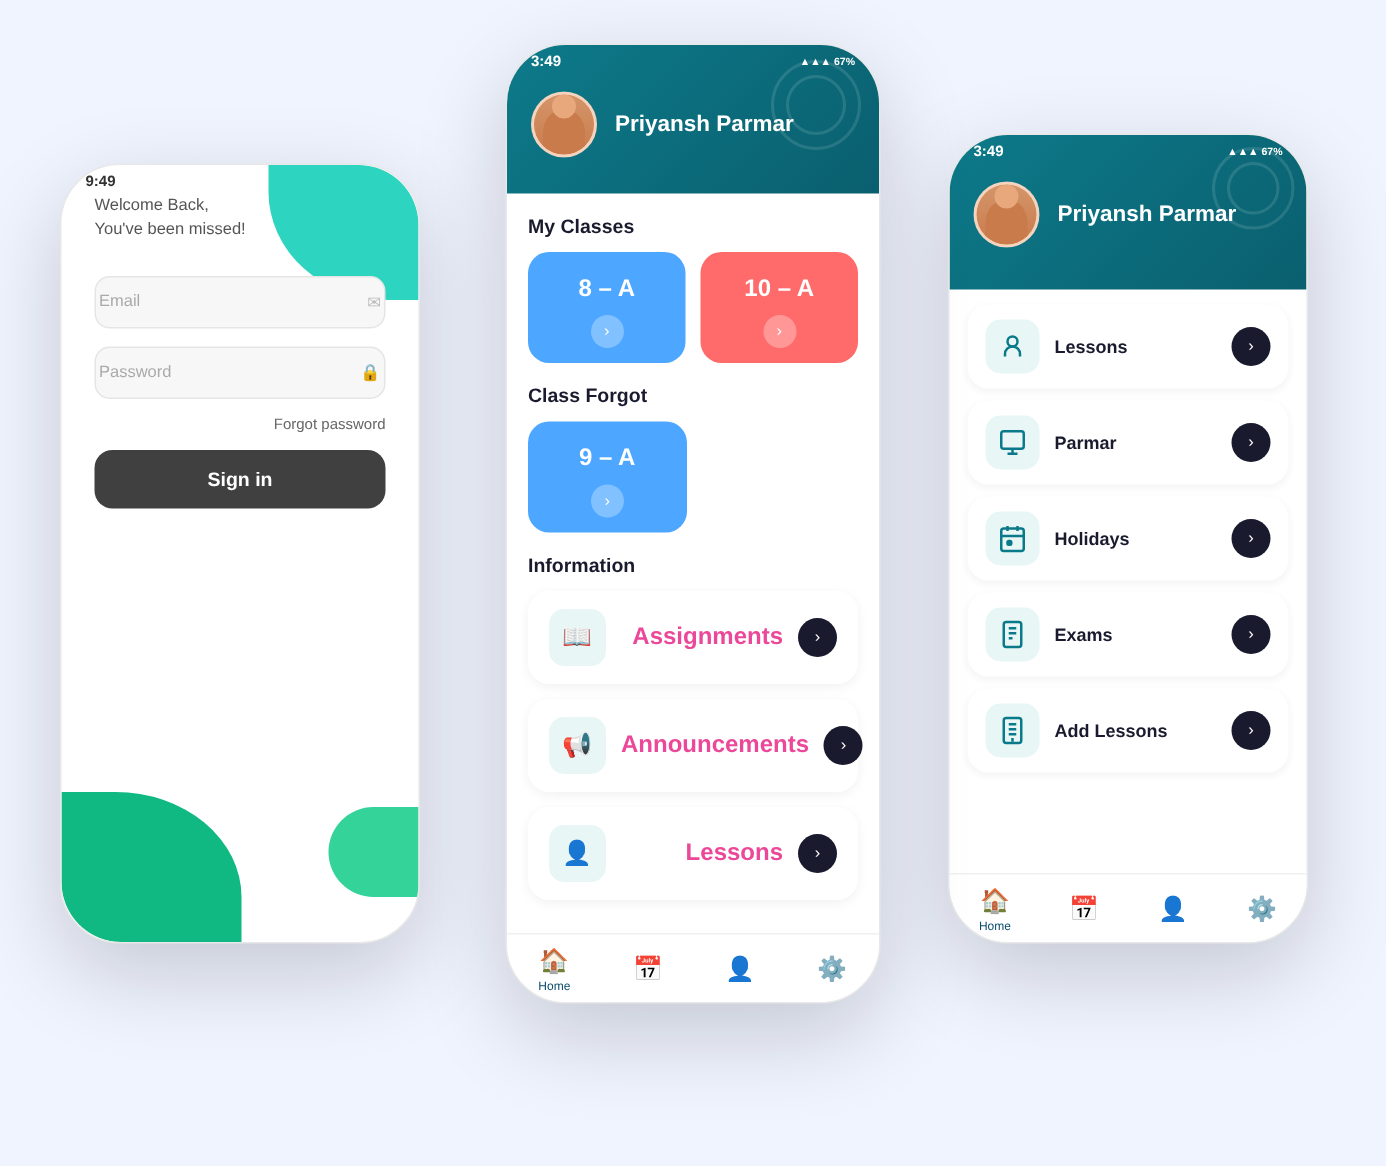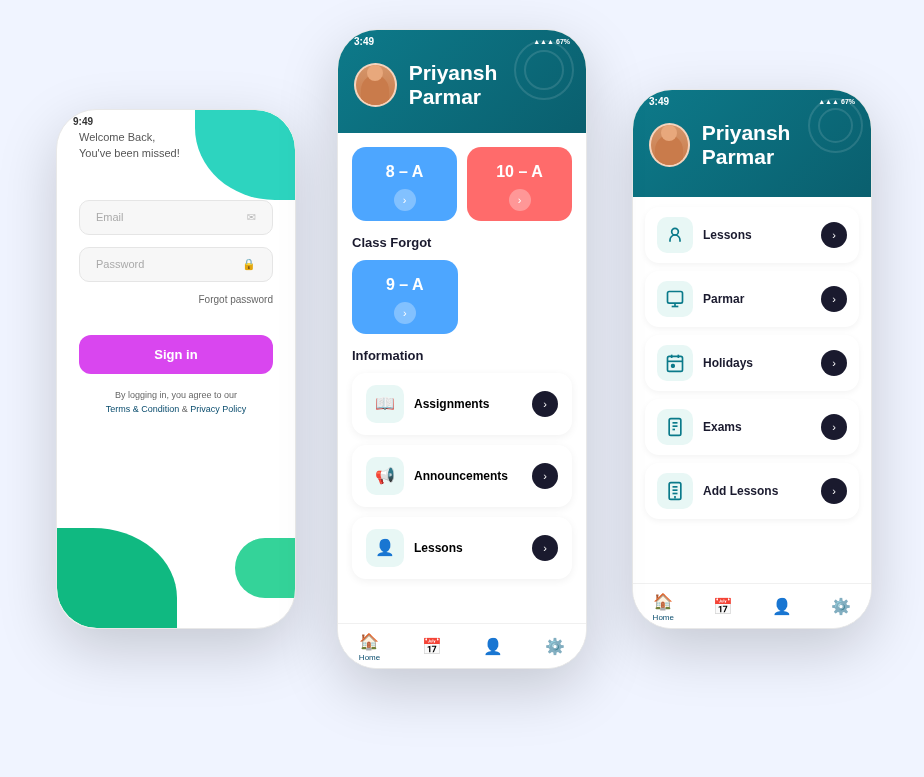--- a/index.html
+++ b/index.html
@@ -30,21 +30,21 @@
       background: #fff;
       border-radius: 40px;
       box-shadow: 0 20px 60px rgba(0,0,0,0.18);
       overflow: hidden;
     }
 
     
     .phone-left {
       width: 240px;
       height: 520px;
-      left: 24px;
+      left: 8px;
       top: 80px;
       z-index: 1;
       border: 1.5px solid #e8e8e8;
     }
 
     
     .phone-center {
       width: 250px;
       height: 640px;
       left: 50%;
@@ -113,47 +113,47 @@
       font-weight: 800;
       color: #1a1a2e;
       margin-bottom: 6px;
       margin-top: 30px;
     }
 
     .signin-subtitle {
       font-size: 11px;
       color: #555;
       line-height: 1.5;
-      margin-bottom: 38px;
+      margin-bottom: 22px;
     }
 
     .input-field {
       width: 100%;
       background: #f7f7f7;
       border: 1px solid #e5e5e5;
       border-radius: 10px;
-      padding: 10px 16px;
+      padding: 10px 2px;
       font-size: 11px;
       color: #aaa;
       margin-bottom: 12px;
       display: flex;
       align-items: center;
       justify-content: space-between;
     }
 
     .forgot-pw {
       text-align: right;
       font-size: 10px;
       color: #666;
-      margin-bottom: 30px;
+      margin-bottom: 11px;
     }
 
     .signin-btn {
       width: 100%;
-      background: #d946ef;
+      background: #404040;
       color: #fff;
       border: none;
       border-radius: 12px;
       padding: 12px;
       font-size: 13px;
       font-weight: 700;
       cursor: pointer;
       margin-bottom: 14px;
     }
 
@@ -187,21 +187,21 @@
       background: #e8a87c;
       border: 2px solid rgba(255,255,255,0.5);
       overflow: hidden;
       display: flex;
       align-items: flex-end;
       justify-content: center;
     }
 
     .profile-name {
       color: #fff;
-      font-size: 21px;
+      font-size: 15px;
       font-weight: 700;
     }
 
     .phone-center-body {
       padding: 14px 14px 0;
       overflow: hidden;
       height: calc(100% - 100px);
     }
 
     .section-title {
@@ -269,23 +269,24 @@
       border-radius: 10px;
       display: flex;
       align-items: center;
       justify-content: center;
       font-size: 16px;
       flex-shrink: 0;
     }
 
     .info-label {
       flex: 1;
-      font-size: 12px;
+      font-size: 16px;
       font-weight: 600;
-      color: #000000;
+      color: #ec4899;
+      text-align: right;
     }
 
     .arrow-circle {
       width: 26px;
       height: 26px;
       background: #1a1a2e;
       border-radius: 50%;
       display: flex;
       align-items: center;
       justify-content: center;
@@ -407,26 +408,20 @@
         <span>Password</span>
         <span style="color:#bbb;">🔒</span>
       </div>
 
       <div class="forgot-pw">
         <span>Forgot password</span>
       </div>
 
       <button class="signin-btn">Sign in</button>
 
-      <div class="signin-terms">
-        <span>By logging in, you agree to our</span><br>
-        <a>Terms &amp; Condition</a>
-        <span> &amp; </span>
-        <a>Privacy Policy</a>
-      </div>
     </div>
   </div>
 
   <div class="phone phone-center">
     <div class="header-bg">
       <div class="status-bar" style="color:#fff;">
         <span class="time">3:49</span>
         <div class="signal-group">
           <span style="color:#fff;">▲▲▲ </span>
           <span style="color:#fff;">67%</span>
@@ -443,20 +438,21 @@
         <div class="profile-name">Priyansh Parmar</div>
       </div>
 
       <div style="position:absolute;right:12px;top:10px;opacity:0.12;">
         <div style="width:60px;height:60px;border:2px solid #fff;border-radius:50%;position:absolute;right:0;top:0;"></div>
         <div style="width:40px;height:40px;border:2px solid #fff;border-radius:50%;position:absolute;right:10px;top:10px;"></div>
       </div>
     </div>
 
     <div class="phone-center-body">
+      <div class="section-title">My Classes</div>
 
       <div class="class-cards">
         <div class="class-card blue">
           <div class="class-card-label">8 – A</div>
           <div class="class-card-arrow">›</div>
         </div>
         <div class="class-card red">
           <div class="class-card-label">10 – A</div>
           <div class="class-card-arrow">›</div>
         </div>

